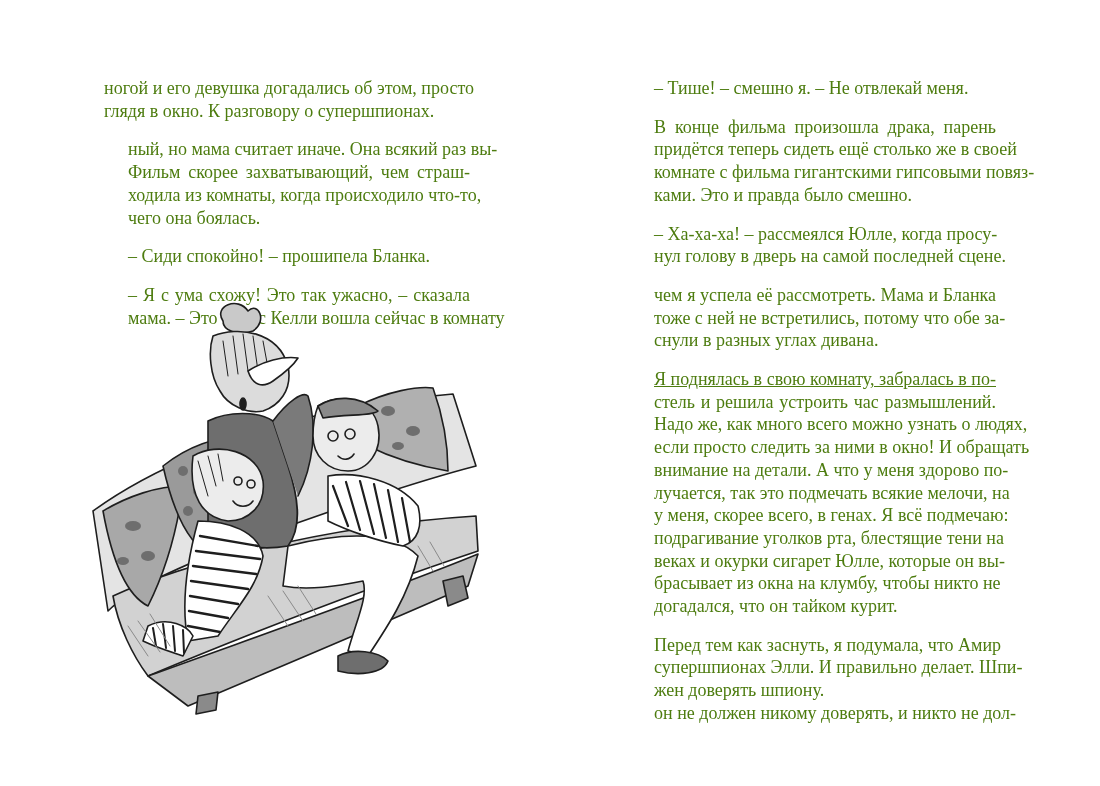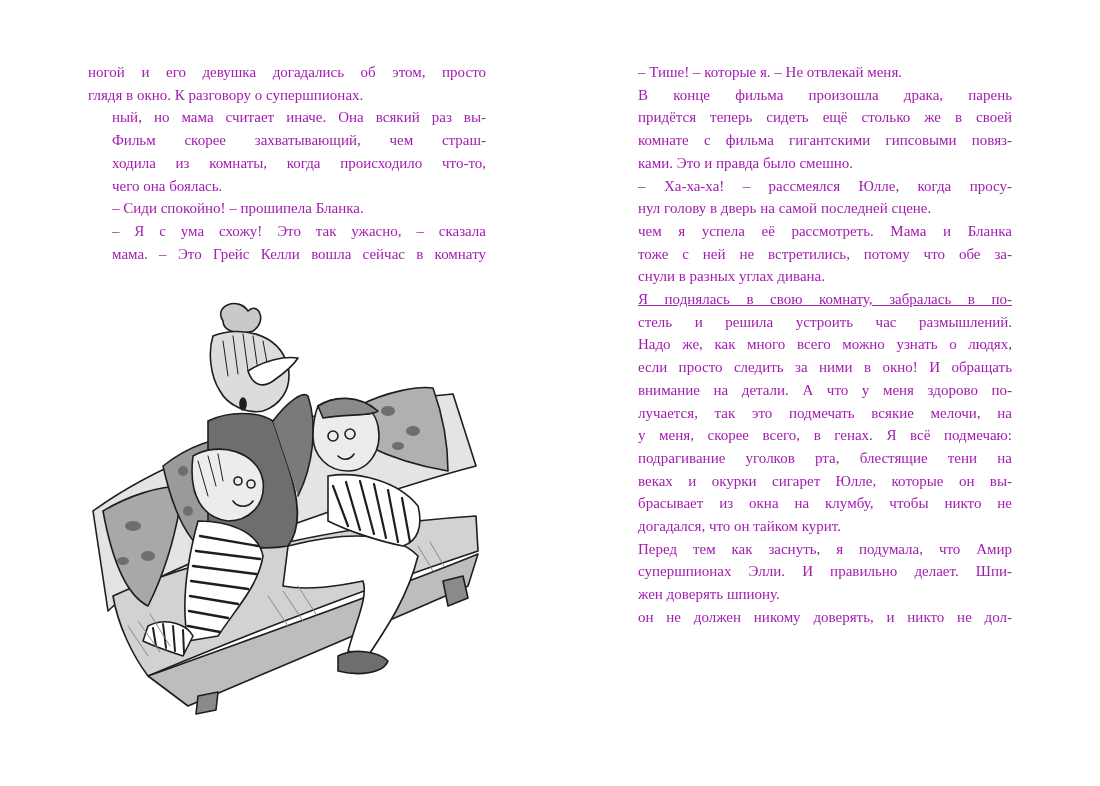--- a/index.html
+++ b/index.html
@@ -2,25 +2,25 @@
 <html><head>
   <meta charset="utf-8">
   <style>
     html, body { margin: 0; padding: 0; background: #ffffff; }
     body { width: 1100px; height: 786px; position: relative; overflow: hidden; }
     .spread { position: absolute; inset: 0; background: #ffffff; }
     .page { position: absolute; top: 61px; }
     .page-left { left: 88px; width: 398px; }
     .page-right { left: 614px; width: 398px; }
     .para {
-      margin: 0;
+      margin: 16px;
       font-family: "Liberation Serif", "DejaVu Serif", serif;
-      font-size: 15px;
+      font-size: 18px;
       line-height: 22.7px;
-      color: #a21caf;
+      color: #4d7c0f;
       text-align: justify;
       hyphens: manual;
       text-indent: 24px;
     }
     .para.no-indent { text-indent: 0; }
     .line { display: block; text-align: justify; text-align-last: justify; white-space: nowrap; }
     .line.last { text-align-last: left; }
     .illustration {
       position: absolute;
       left: 88px;
@@ -152,21 +152,21 @@
             <path d="M210 290 L 228 318"></path>
           <path d="M330 250 L 345 275"></path>
             <path d="M342 246 L 356 270"></path>
         </g>
       </g>
     </svg>
   </div>
 
   <div class="page page-right" id="right-page">
       <p class="para">
-        <span class="line last" style="text-indent: 24px;">– Тише! – которые я. – Не отвлекай меня.</span>
+        <span class="line last" style="text-indent: 24px;">– Тише! – смешно я. – Не отвлекай меня.</span>
       </p>
       <p class="para">
         <span class="line" style="text-indent: 24px;">В конце фильма произошла драка, парень</span>
         <span class="line">придётся теперь сидеть ещё столько же в своей</span>
         <span class="line">комнате с фильма гигантскими гипсовыми повяз-</span>
         <span class="line last">ками. Это и правда было смешно.</span>
       </p>
       <p class="para">
         <span class="line" style="text-indent: 24px;">– Ха-ха-ха! – рассмеялся Юлле, когда просу-</span>
         <span class="line last">нул голову в дверь на самой последней сцене.</span>

